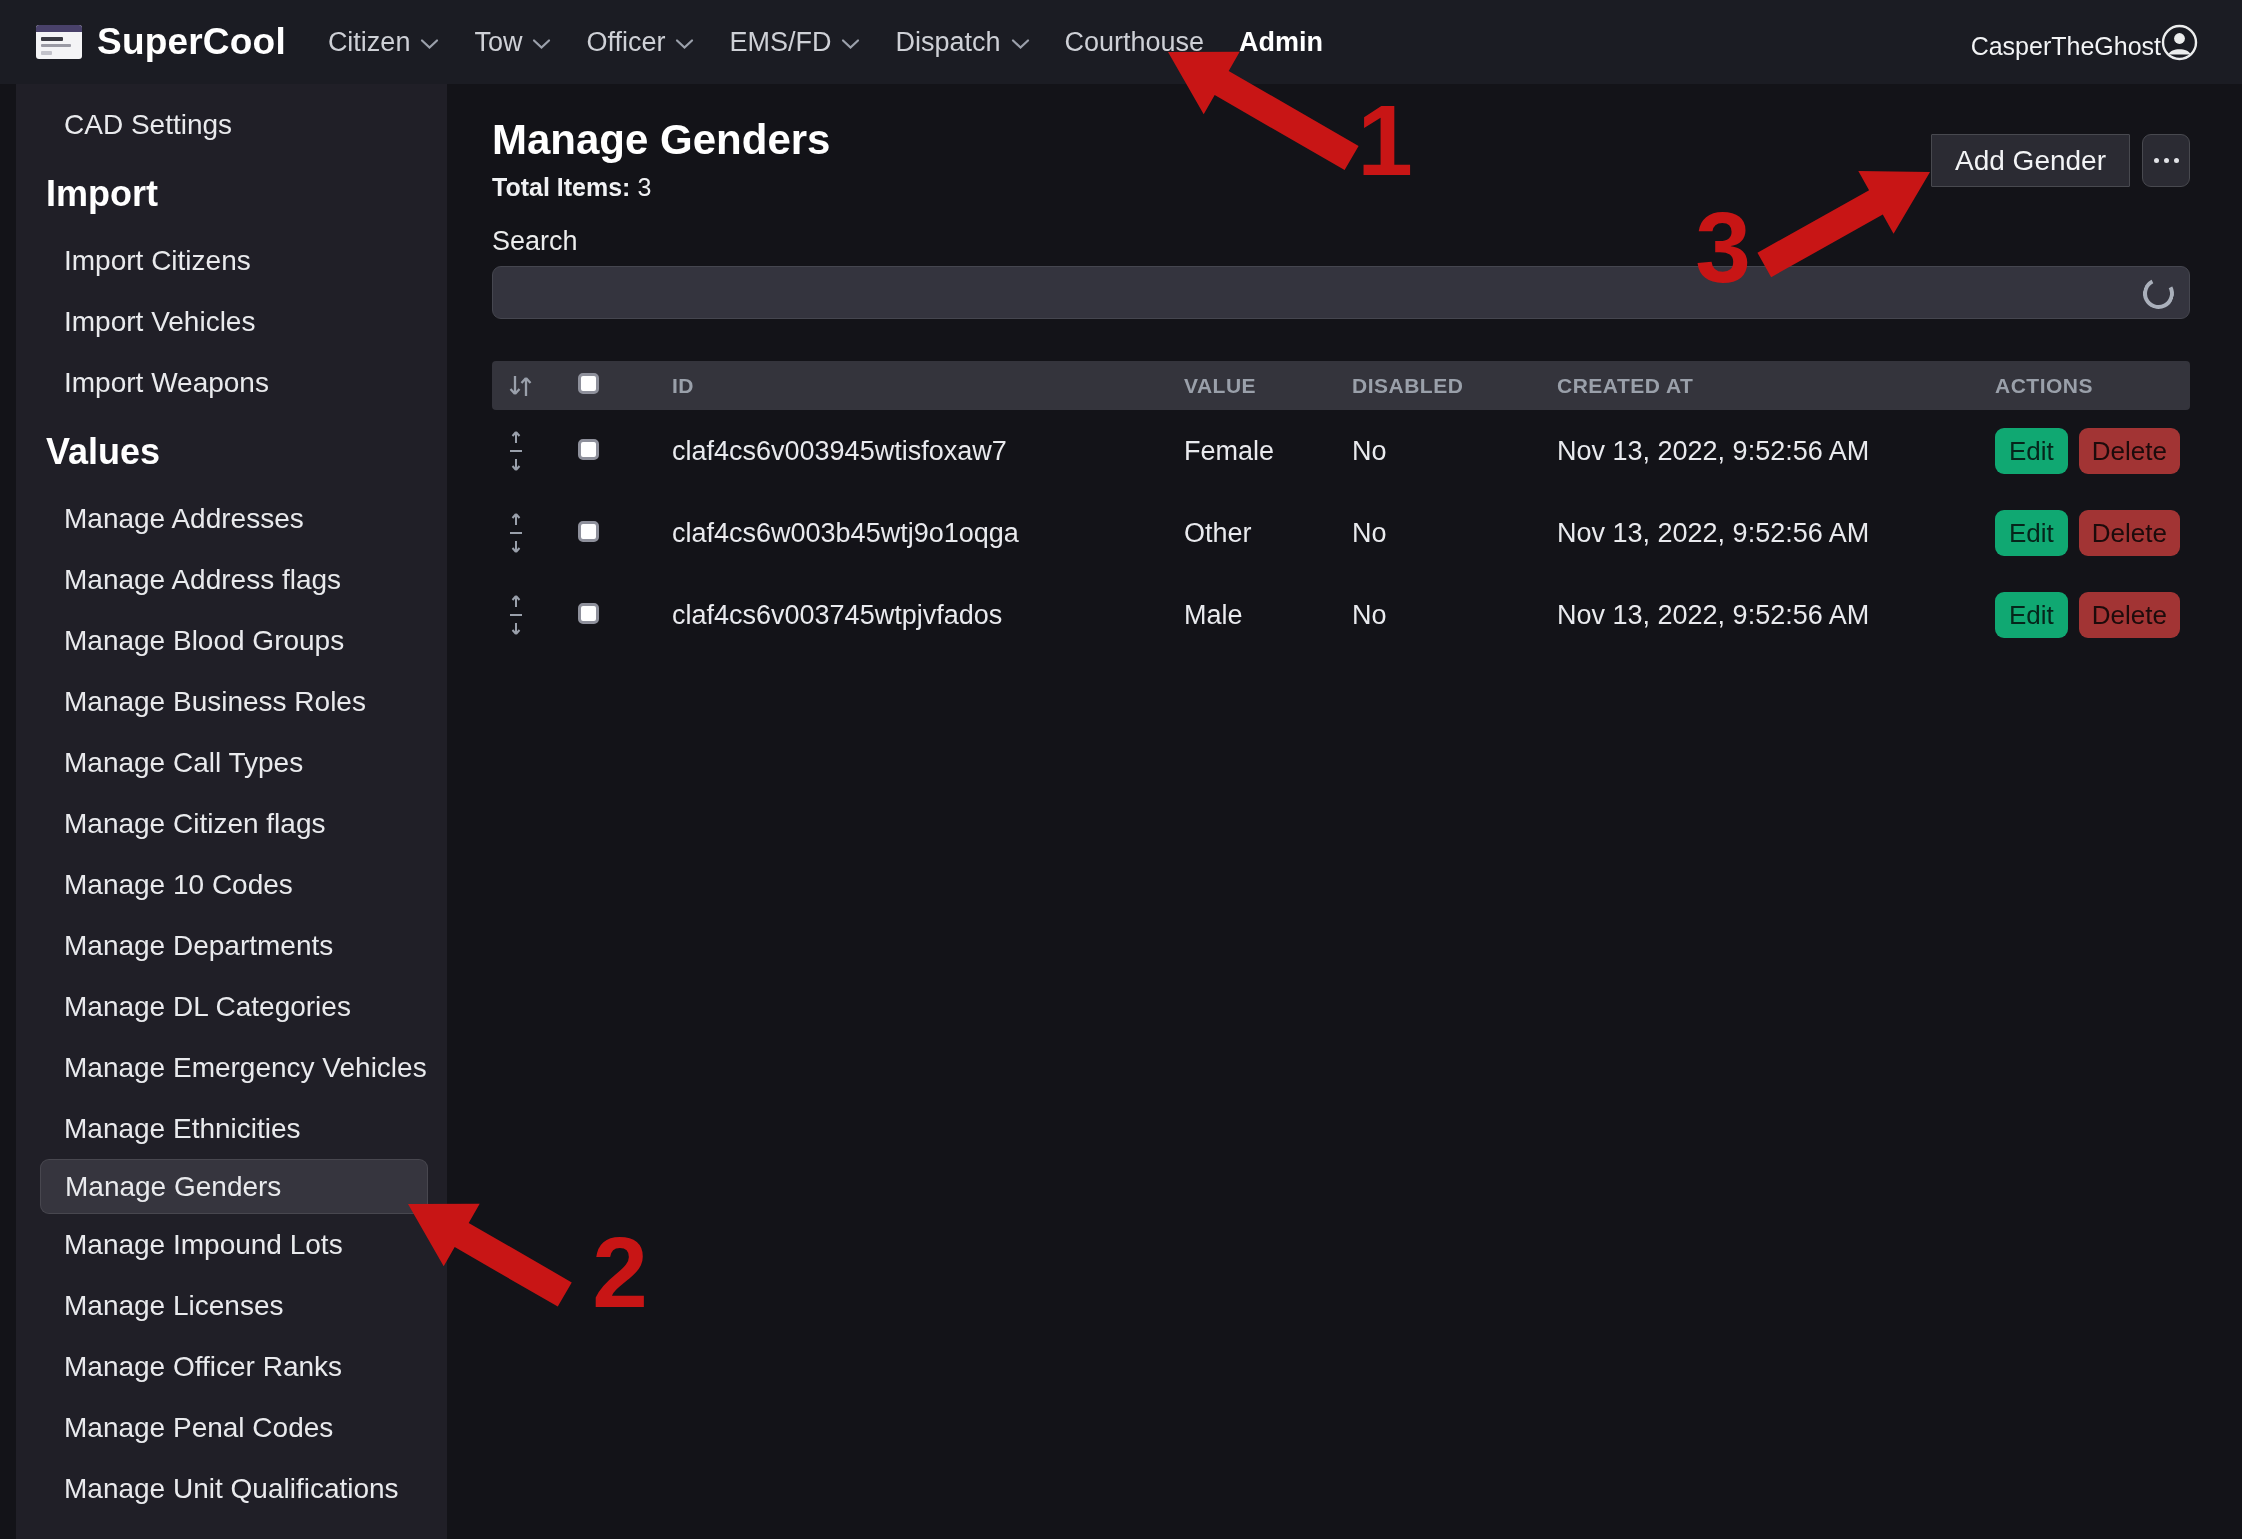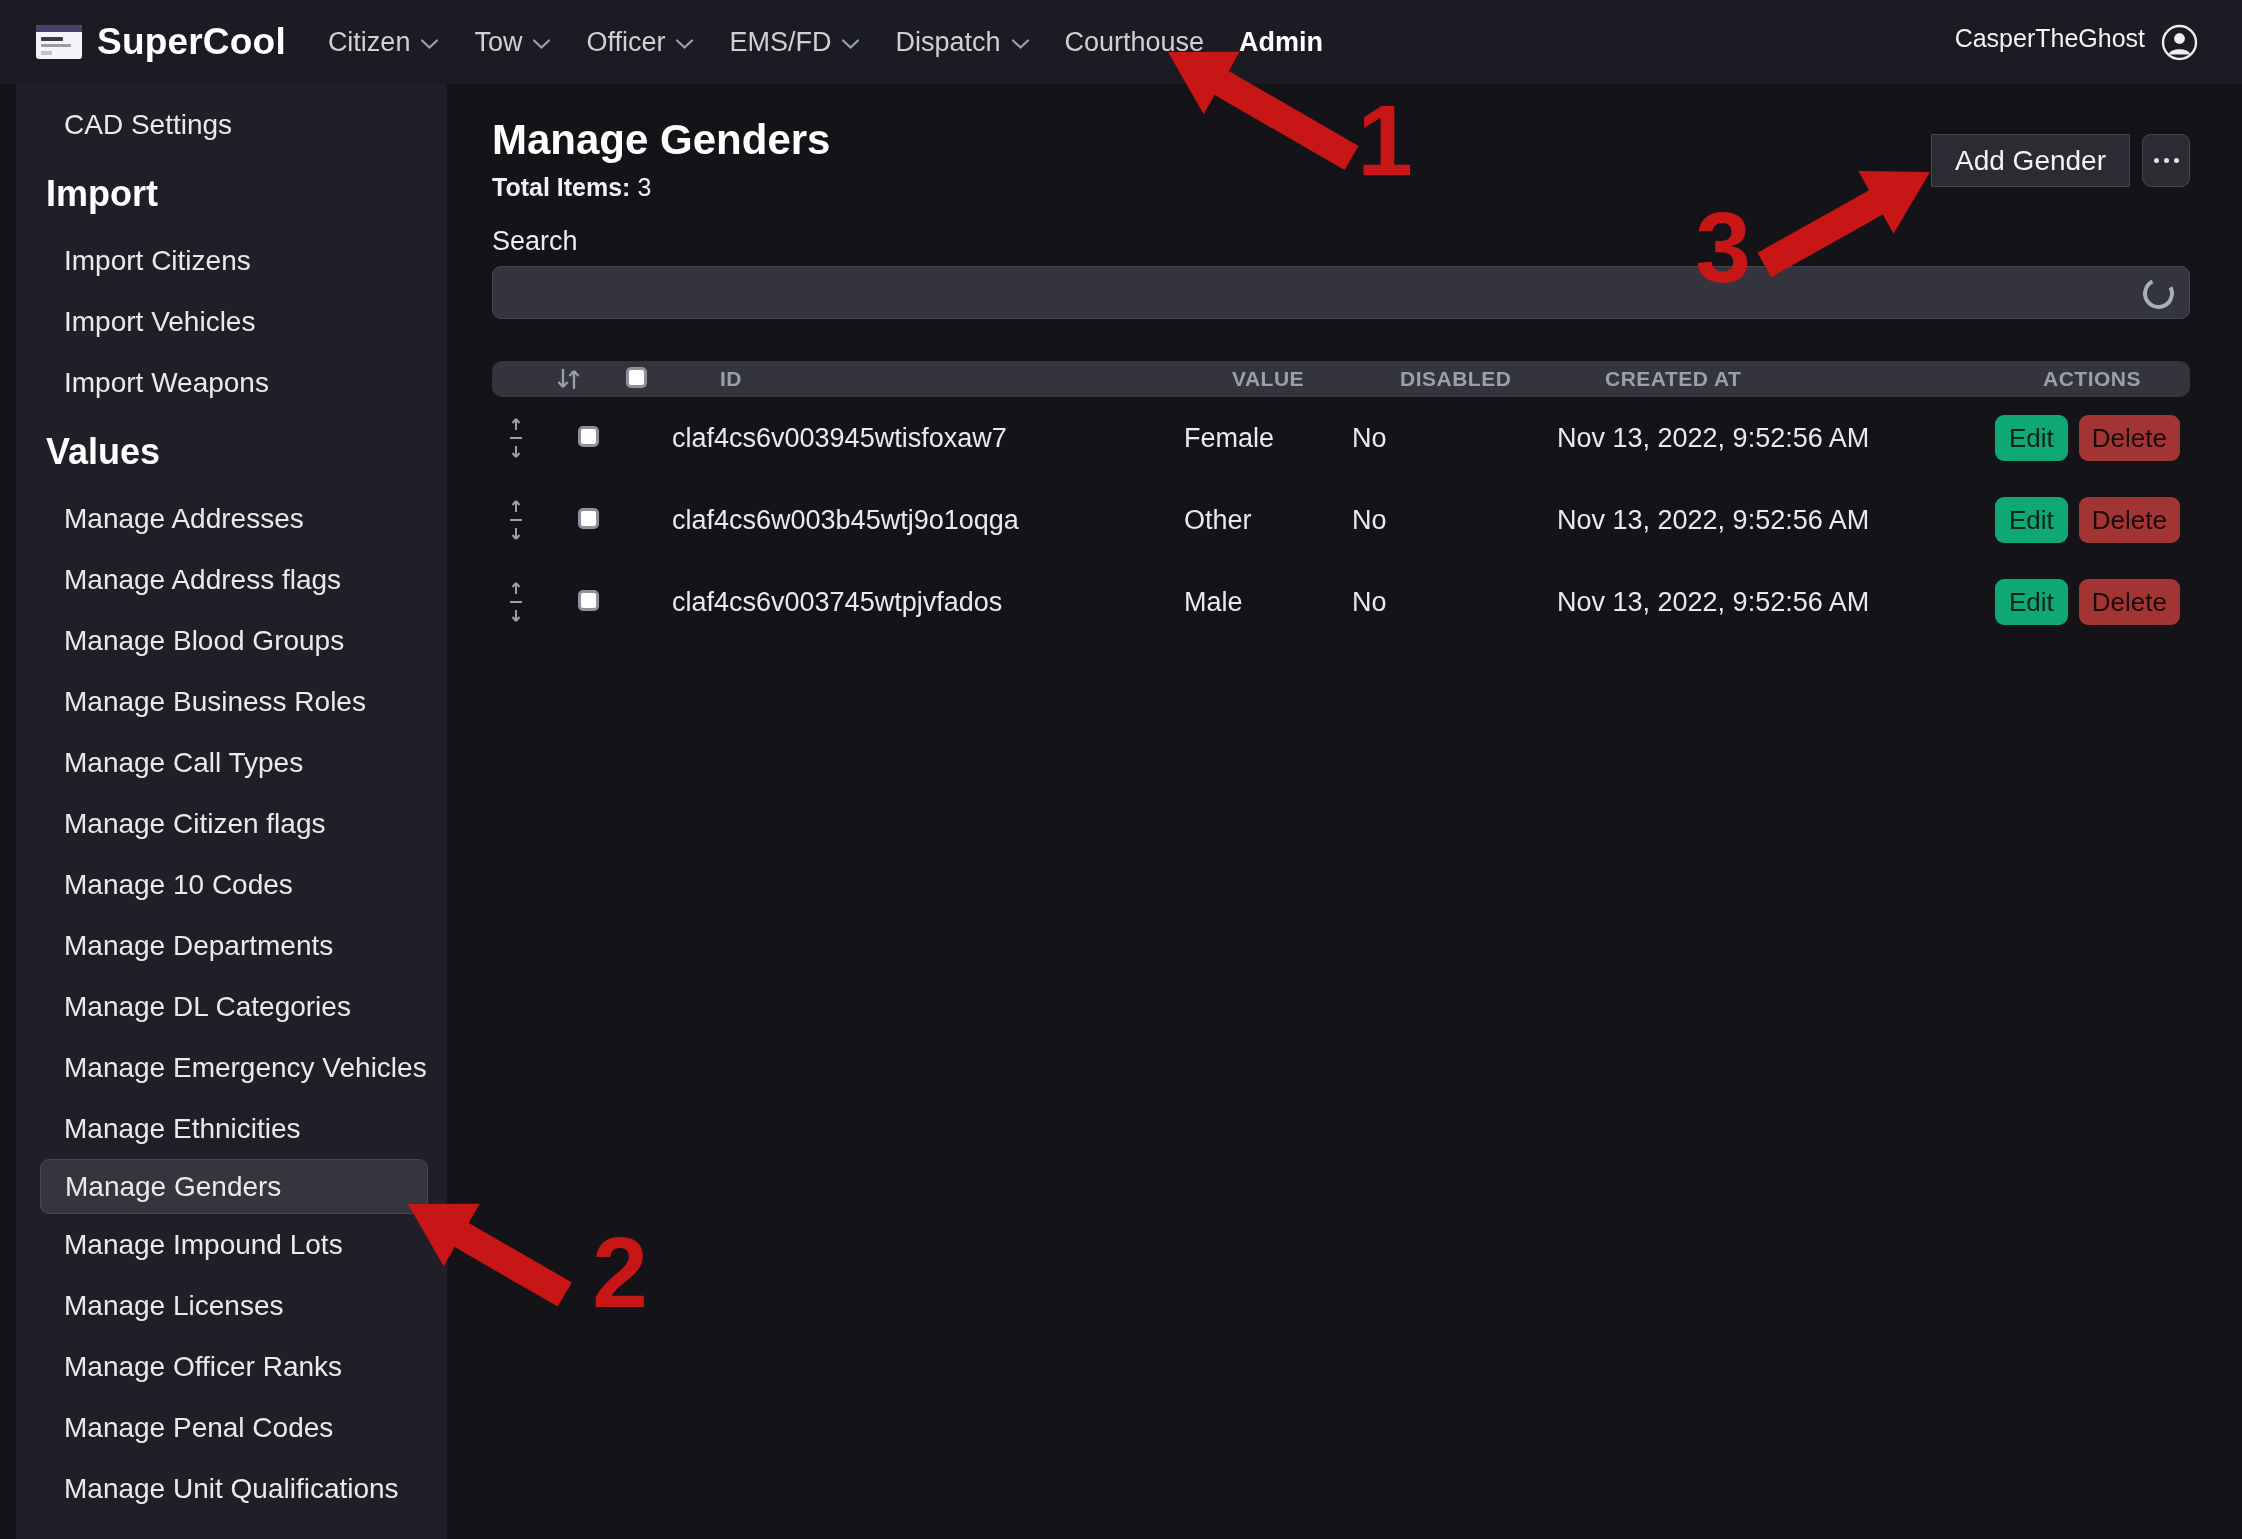--- a/index.html
+++ b/index.html
@@ -23,21 +23,21 @@
   }
   .logo-thumb .bar { position:absolute; top:0; left:0; right:0; height:7px; background:#49416a; }
   .logo-thumb .l1 { position:absolute; top:12px; left:5px; width:22px; height:4px; background:#3a3a42; border-radius:1px; }
   .logo-thumb .l2 { position:absolute; top:19px; left:5px; width:30px; height:3px; background:#9a9aa4; border-radius:1px; }
   .logo-thumb .l3 { position:absolute; top:26px; left:5px; width:11px; height:4px; background:#c2c2ca; border-radius:1px; }
   .brand-name { font-size:37px; font-weight:700; color:#fff; letter-spacing:0.2px; }
   .nav-items { display:flex; align-items:center; gap:35px; margin-left:42px; }
   .nav-item { display:flex; align-items:center; gap:10px; font-size:27px; color:#ced0d6; cursor:pointer; }
   .nav-item.active { color:#ffffff; font-weight:700; }
   .nav-item svg { margin-top:3px; }
-  .nav-right { margin-left:auto; display:flex; align-items:flex-start; gap:16px; }
+  .nav-right { margin-left:auto; display:flex; align-items:flex-end; }
   .nav-user { font-size:25px; color:#f2f3f5; }
   
   .sidebar {
     position:absolute; top:84px; left:16px; bottom:0; width:431px;
     background:#201f27; padding-top:10px; overflow:hidden; z-index:4;
   }
   .side-item {
     height:61px; display:flex; align-items:center;
     padding-left:48px; font-size:28px; color:#e9eaed; cursor:pointer;
   }
@@ -87,21 +87,21 @@
     transform:rotate(18deg);
   }
   
   .table { margin-top:42px; }
   .tgrid {
     display:grid;
     grid-template-columns:86px 94px 512px 168px 205px 438px 1fr;
     align-items:center;
   }
   .thead {
-    height:36px; background:#34343c; border-radius:10px;padding-left:48px;
+    height:49px; background:#34343c; border-radius:4px;
   }
   .th {
     font-size:21px; font-weight:700; letter-spacing:0.5px;
     color:#9aa0aa; text-transform:uppercase;
   }
   .cell-icon { padding-left:13px; display:flex; align-items:center; }
   .checkbox {
     width:21px; height:21px; background:#ffffff;
     border:3px solid #8e909b; border-radius:5px; display:inline-block; cursor:pointer;
   }

